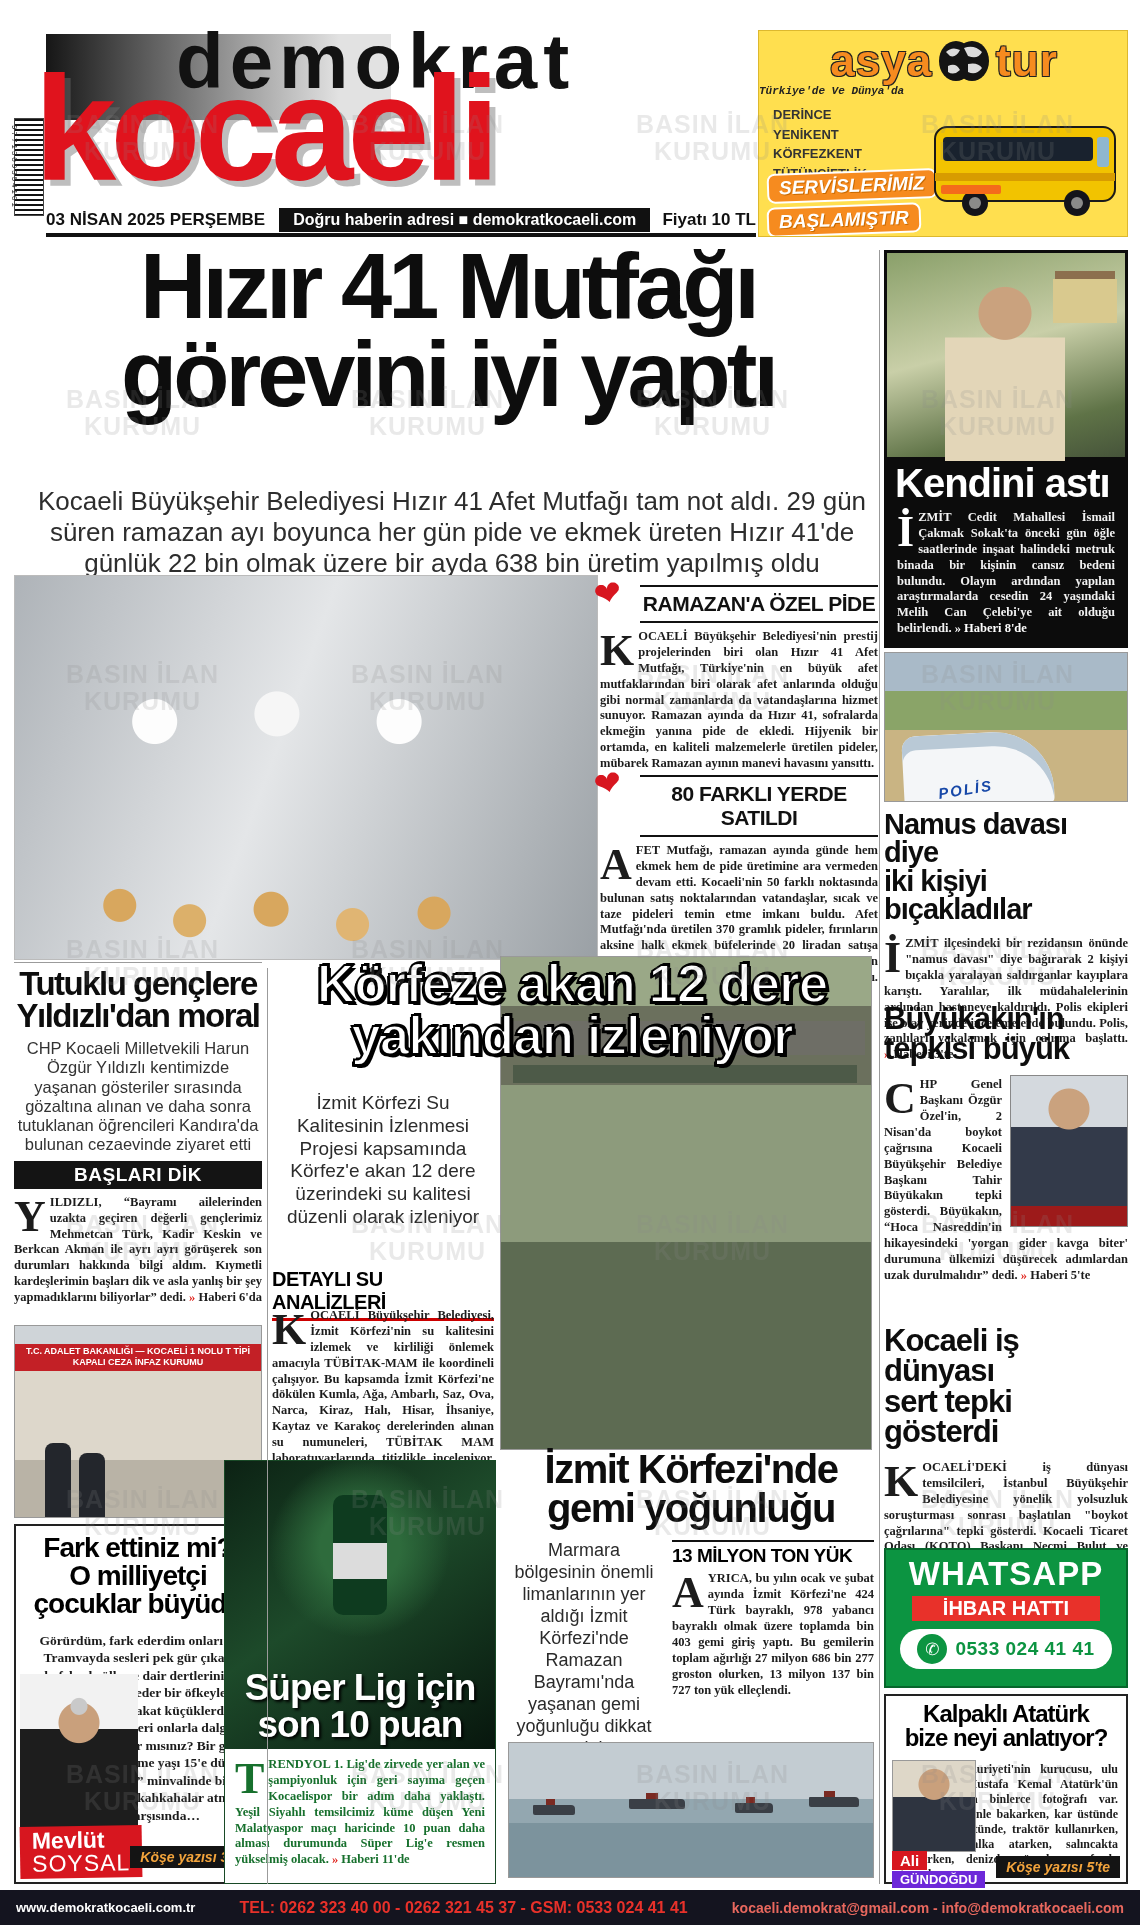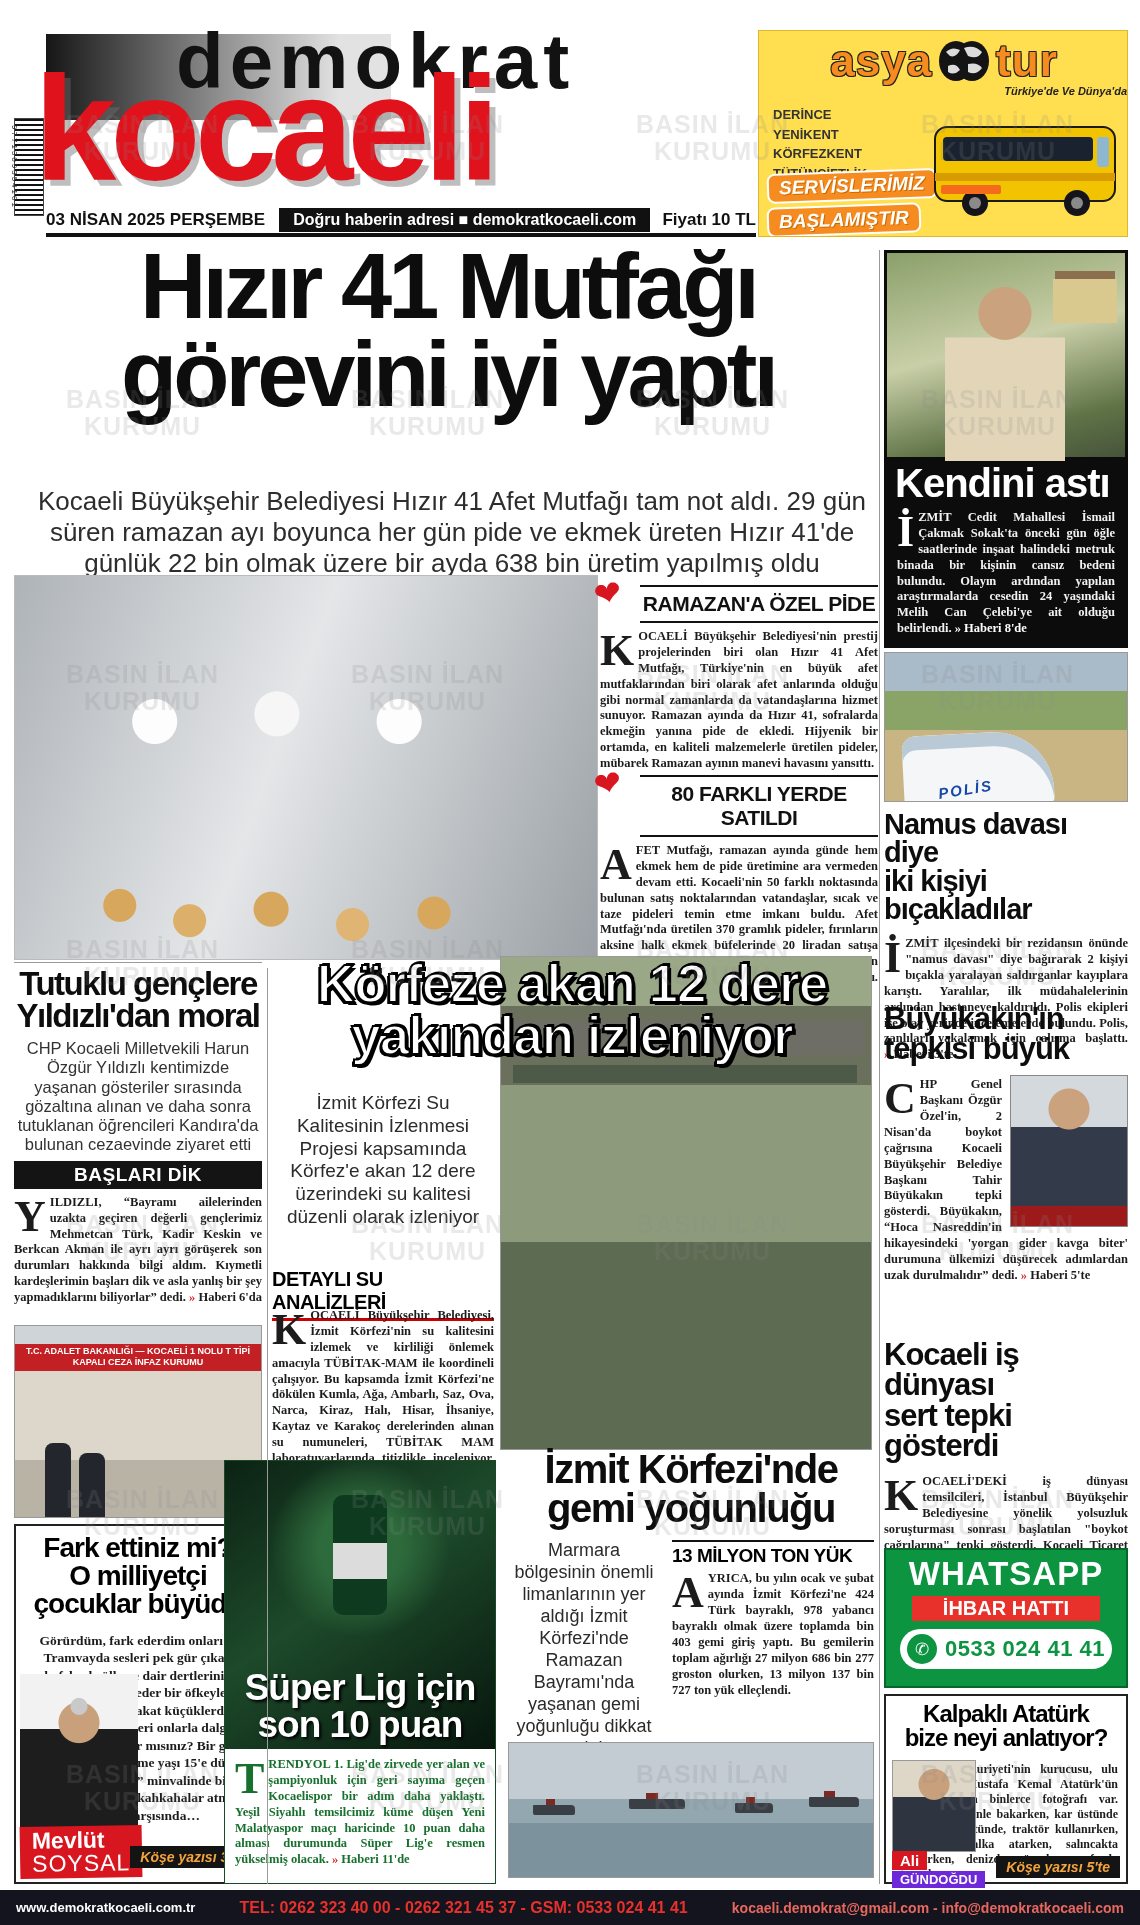--- a/index.html
+++ b/index.html
@@ -31,22 +31,22 @@
                 padding:3px 14px;margin-left:14px;white-space:nowrap;}
   .daterow .p{margin-left:auto;font-weight:800;font-size:17px;color:#111;}
 
   
   .ad{position:absolute;left:758px;top:30px;width:370px;height:207px;background:#ffdf4f;
       border:1px solid #ddb82e;overflow:hidden;}
   .ad .logo{position:absolute;left:10px;top:8px;width:350px;display:flex;align-items:center;justify-content:center;gap:6px;}
   .ad .bw{font-size:44px;font-weight:900;color:#f68b1f;letter-spacing:1px;line-height:1;
           text-shadow:-1px -1px 0 #222,1px -1px 0 #222,-1px 1px 0 #222,1px 1px 0 #222;}
   .ad .globe{width:52px;height:42px;flex:0 0 auto;}
-  .ad .tagline{position:absolute;left:0;top:54px;width:100%;text-align:right;
-               font-family:Liberation Sans, sans-serif;font-style:italic;font-size:11px;font-weight:700;color:#222;}
+  .ad .tagline{position:absolute;left:0;top:54px;width:100%;text-align:left;
+               font-family:Liberation Mono, monospace;font-style:italic;font-size:11px;font-weight:700;color:#222;}
   .ad .locs{position:absolute;left:14px;top:74px;font-size:13px;font-weight:700;color:#333;line-height:1.5;}
   .ad .badges{position:absolute;left:8px;top:140px;display:flex;flex-direction:column;gap:4px;}
   .ad .badge{background:#f68b1f;color:#fff;font-weight:900;font-style:italic;font-size:19px;
              padding:2px 10px;border:2px solid #fff;border-radius:8px;transform:rotate(-2deg);
              text-shadow:1px 1px 0 #c96a00;width:max-content;}
   .ad .bus{position:absolute;right:4px;top:66px;width:196px;height:132px;}
 
   
   .lead-h{position:absolute;left:14px;top:242px;width:868px;color:#0d0d0d;font-weight:900;
           letter-spacing:-4px;line-height:.96;font-size:92px;text-align:center;}
@@ -105,32 +105,32 @@
   .namus .car b{position:absolute;left:34px;bottom:10px;color:#1748a8;font-size:15px;font-style:italic;letter-spacing:2px;transform:rotate(-6deg);}
   .namus h2{margin:8px 0 4px;font-size:29px;font-weight:900;line-height:.98;letter-spacing:-1px;color:#0d0d0d;}
 
   
   .buyuk{position:absolute;left:884px;top:1004px;width:244px;}
   .buyuk h2{margin:0 0 6px;font-size:31px;font-weight:900;line-height:.98;letter-spacing:-1px;color:#0d0d0d;}
   .buyuk .photo{float:right;width:118px;height:152px;margin:4px 0 2px 8px;border:1px solid #888;
     background:radial-gradient(circle at 50% 22%,#caa27e 0 20px,transparent 21px),
                linear-gradient(180deg,#d4d9de 0 34%,#333a4a 34%);box-shadow:inset 0 -60px 0 -40px #9d1a1a;}
   .isd{position:absolute;left:884px;top:1326px;width:244px;}
-  .isd h2{margin:14px 0 6px;font-size:31px;font-weight:900;line-height:.98;letter-spacing:-1px;color:#0d0d0d;}
+  .isd h2{margin:0 0 6px;font-size:31px;font-weight:900;line-height:.98;letter-spacing:-1px;color:#0d0d0d;}
 
   
   .wa{position:absolute;left:884px;top:1548px;width:244px;height:140px;background:#0c9441;
       border:2px solid #07662c;text-align:center;}
   .wa .t1{color:#fff;font-weight:900;font-size:33px;letter-spacing:1px;margin-top:5px;}
   .wa .t2{background:#e8312a;color:#fff;font-weight:800;font-size:20px;margin:3px 26px;padding:1px 0;}
   .wa .pill{background:#fff;border-radius:22px;margin:8px 14px;display:flex;align-items:center;
             justify-content:center;gap:8px;padding:5px 0;}
   .wa .wicon{width:30px;height:30px;border-radius:50%;background:#0c9441;color:#fff;font-size:17px;
              display:flex;align-items:center;justify-content:center;}
-  .wa .num{color:#0c9441;font-weight:900;font-size:22px;letter-spacing:.5px;}
+  .wa .num{color:#0c9441;font-weight:900;font-size:19px;letter-spacing:.5px;}
 
   
   .kal{position:absolute;left:884px;top:1694px;width:244px;height:190px;border:2px solid #222;
        padding:6px 8px;background:#fff;}
   .kal h2{margin:0 0 5px;text-align:center;font-size:24px;font-weight:900;line-height:1;letter-spacing:-1px;}
   .kal .bt{font-size:12px;line-height:1.25;}
   .kal .por{position:absolute;left:6px;bottom:30px;width:84px;height:92px;border:1px solid #999;
     background:radial-gradient(circle at 50% 26%,#c9a07c 0 15px,transparent 16px),
                linear-gradient(180deg,#ded7c8 0 40%,#2e3440 40%);}
   .kal .n1{position:absolute;left:6px;bottom:12px;background:#d7161f;color:#fff;font-weight:900;

